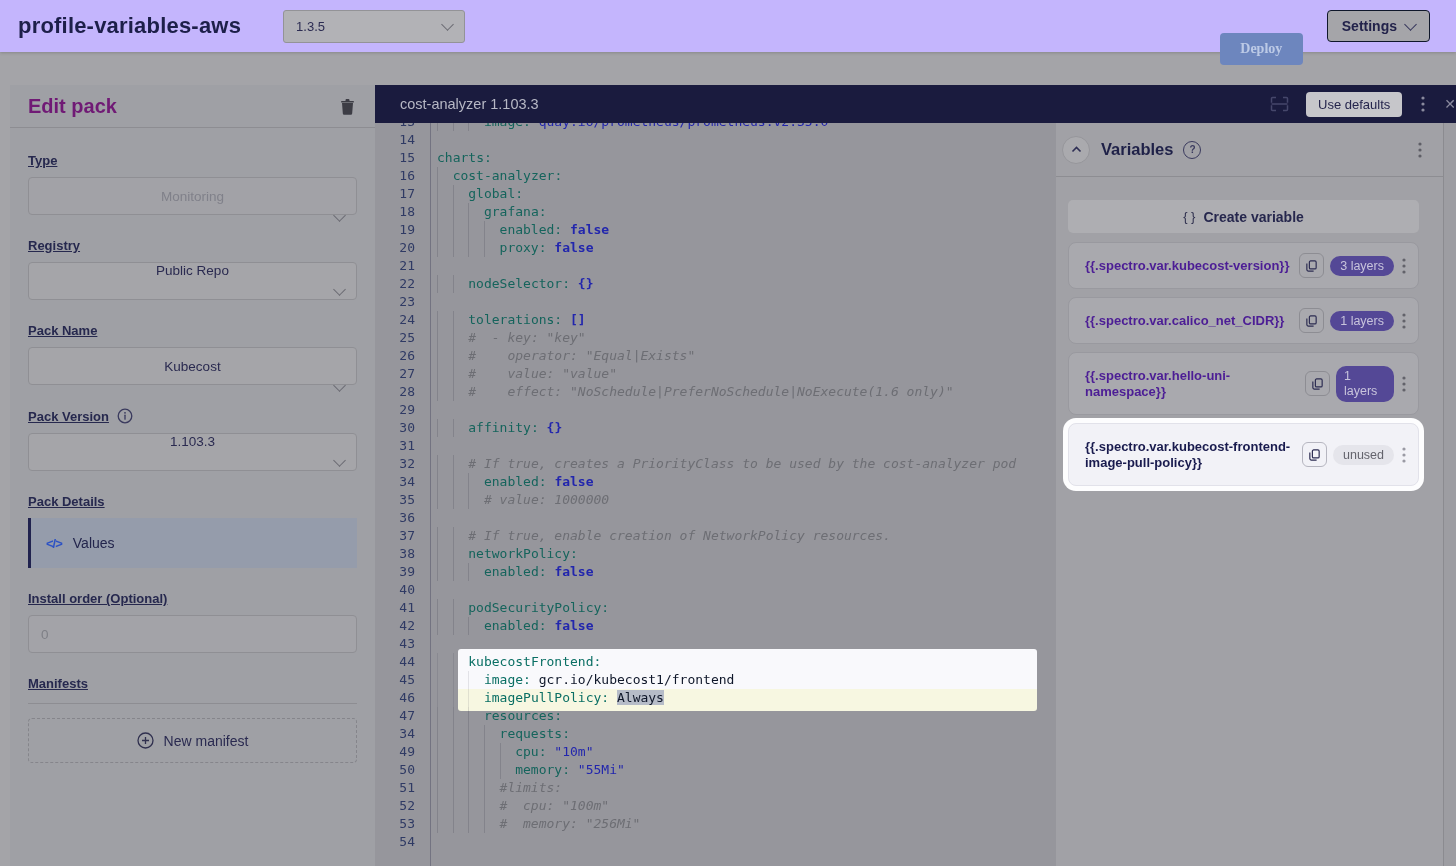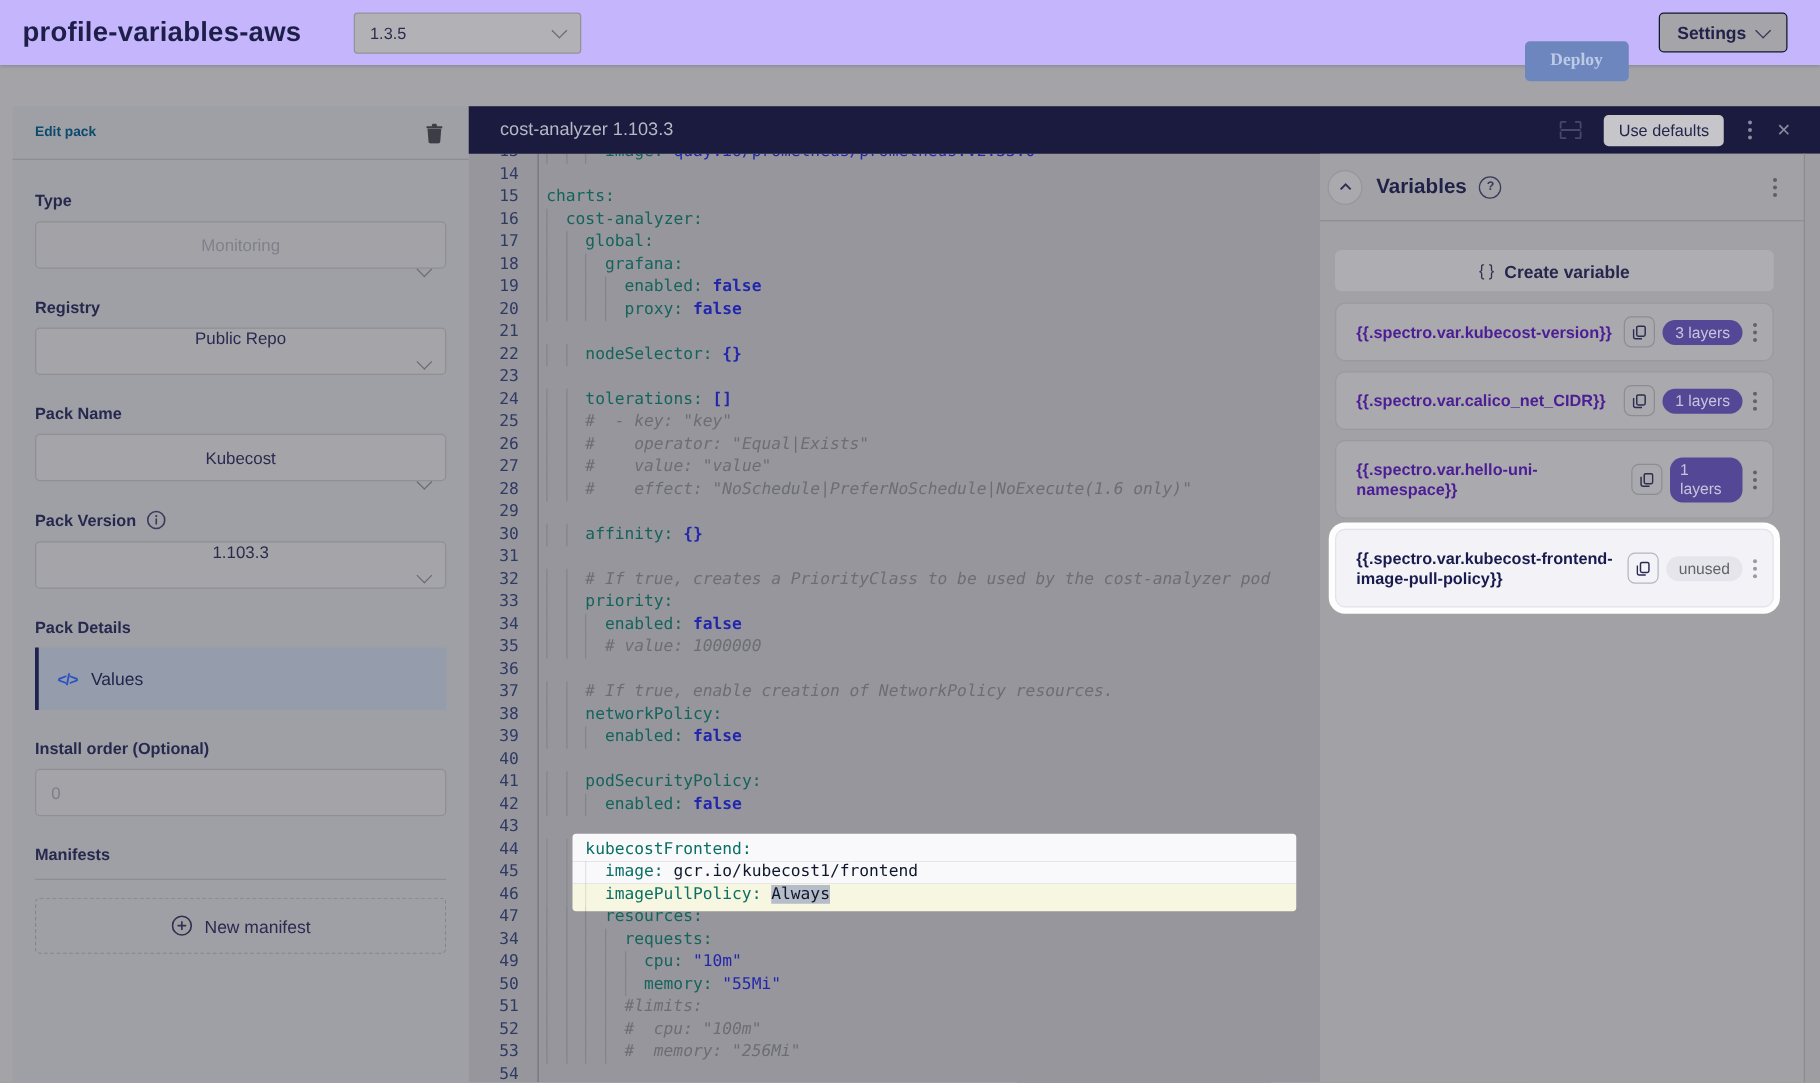--- a/index.html
+++ b/index.html
@@ -22,42 +22,42 @@
         font-family:Liberation Serif, serif;margin-top:46px;}
   .btn-settings{height:32px;padding:0 14px;background:#a5a5a9;border:1px solid #0f172a;border-radius:4px;
         color:#22224a;font-size:14px;font-weight:bold;display:flex;align-items:center;gap:9px;cursor:pointer;
         font-family:inherit;}
   .btn-settings .chev{border-color:#33335a;}
 
   
   .left-panel{position:absolute;left:10px;top:85px;width:365px;bottom:0;background:#9fa0a5;}
   .lp-header{height:42px;border-bottom:1px solid #8d8d92;display:flex;align-items:center;
         justify-content:space-between;padding:0 18px;}
-  .lp-header h2{font-size:11px;font-weight:bold;color:#0c4a6e;margin:0;}
+  .lp-header h2{font-size:20px;font-weight:bold;color:#701a75;margin:0;}
   .icon-btn{background:none;border:none;padding:2px;cursor:pointer;display:flex;align-items:center;}
   .lp-body{padding:2px 18px 18px;}
-  .fld-label{font-size:13px;font-weight:bold;color:#26284e;margin:23px 0 9px;display:flex;align-items:center;gap:8px;}
+  .fld-label{font-size:13px;font-weight:bold;color:#26284e;margin:23px 0 9px;display:flex;align-items:center;gap:8px;text-decoration:underline;}
   .sel{height:36px;background:#a5a5a9;border:1px solid #8f8f94;border-radius:4px;display:flex;
        align-items:center;gap:11px;padding:0 12px;font-size:13.5px;color:#2a2a50;cursor:pointer;flex-direction:column;}
   .sel .chev{margin-left:auto;}
   .sel.disabled{color:#80818a;background:#a2a2a7;cursor:default;}
   .values-row{height:50px;background:#959cab;border-left:3px solid #20224e;display:flex;align-items:center;
        gap:11px;padding:0 15px;font-size:14px;color:#23254c;cursor:pointer;}
   .code-glyph{color:#2d52c4;font-weight:bold;font-size:13px;letter-spacing:-1px;}
   .txt-input{height:38px;width:100%;box-sizing:border-box;background:#a3a3a8;border:1px solid #8f8f94;
        border-radius:4px;padding:0 12px;font-size:13.5px;color:#2a2a50;font-family:inherit;}
   .txt-input::placeholder{color:#7e7f86;opacity:1;}
   .manifest-sep{border:none;border-top:1px solid #8d8d92;margin:12px 0 14px;}
   .btn-new-manifest{height:45px;width:100%;border:1px dashed #85858b;border-radius:4px;background:transparent;
        color:#2a2a50;font-size:14px;display:flex;align-items:center;justify-content:center;gap:10px;
        cursor:pointer;font-family:inherit;}
 
   
   .editor{position:absolute;left:375px;top:85px;right:0;bottom:0;background:#96969c;}
-  .ed-header{height:38px;background:#1a1b3e;display:flex;align-items:center;padding:0 23px 0 25px;
+  .ed-header{height:38px;background:#1a1b3e;display:flex;align-items:center;padding:0 0 0 25px;
        position:relative;z-index:5;}
   .ed-title{color:#b7b8c5;font-size:14.5px;}
   .ed-right{margin-left:auto;display:flex;align-items:center;gap:17px;}
   .btn-use-defaults{height:25px;padding:0 12px;background:#c6c6ca;border:none;border-radius:4px;
        color:#25254c;font-size:13px;cursor:pointer;font-family:inherit;}
   .ed-close{color:#8a8a9e;font-size:14px;cursor:pointer;line-height:1;}
   .code{position:absolute;top:38px;bottom:0;left:0;width:681px;overflow:hidden;cursor:text;}
   .gutter-sep{position:absolute;left:55px;top:0;bottom:0;width:1px;background:rgba(45,45,70,.32);}
   .code-lines{margin-top:-10px;position:relative;}
   .cl{position:relative;height:18px;line-height:18px;white-space:pre;
@@ -234,21 +234,20 @@
           <div class="cl"><span class="num">23</span><span class="txt"></span></div>
           <div class="cl"><span class="num">24</span><span class="txt"><span class="g"></span><span class="g"></span><span class="k">tolerations:</span> <span class="v b">[]</span></span></div>
           <div class="cl"><span class="num">25</span><span class="txt"><span class="g"></span><span class="g"></span><span class="c">#  - key: "key"</span></span></div>
           <div class="cl"><span class="num">26</span><span class="txt"><span class="g"></span><span class="g"></span><span class="c">#    operator: "Equal|Exists"</span></span></div>
           <div class="cl"><span class="num">27</span><span class="txt"><span class="g"></span><span class="g"></span><span class="c">#    value: "value"</span></span></div>
           <div class="cl"><span class="num">28</span><span class="txt"><span class="g"></span><span class="g"></span><span class="c">#    effect: "NoSchedule|PreferNoSchedule|NoExecute(1.6 only)"</span></span></div>
           <div class="cl"><span class="num">29</span><span class="txt"></span></div>
           <div class="cl"><span class="num">30</span><span class="txt"><span class="g"></span><span class="g"></span><span class="k">affinity:</span> <span class="v b">{}</span></span></div>
           <div class="cl"><span class="num">31</span><span class="txt"></span></div>
           <div class="cl"><span class="num">32</span><span class="txt"><span class="g"></span><span class="g"></span><span class="c"># If true, creates a PriorityClass to be used by the cost-analyzer pod</span></span></div>
-          <div class="cl"><span class="num">33</span><span class="txt"><span class="g"></span><span class="g"></span><span class="k">priority:</span></span></div>
           <div class="cl"><span class="num">34</span><span class="txt"><span class="g"></span><span class="g"></span><span class="g"></span><span class="k">enabled:</span> <span class="v b">false</span></span></div>
           <div class="cl"><span class="num">35</span><span class="txt"><span class="g"></span><span class="g"></span><span class="g"></span><span class="c"># value: 1000000</span></span></div>
           <div class="cl"><span class="num">36</span><span class="txt"></span></div>
           <div class="cl"><span class="num">37</span><span class="txt"><span class="g"></span><span class="g"></span><span class="c"># If true, enable creation of NetworkPolicy resources.</span></span></div>
           <div class="cl"><span class="num">38</span><span class="txt"><span class="g"></span><span class="g"></span><span class="k">networkPolicy:</span></span></div>
           <div class="cl"><span class="num">39</span><span class="txt"><span class="g"></span><span class="g"></span><span class="g"></span><span class="k">enabled:</span> <span class="v b">false</span></span></div>
           <div class="cl"><span class="num">40</span><span class="txt"></span></div>
           <div class="cl"><span class="num">41</span><span class="txt"><span class="g"></span><span class="g"></span><span class="k">podSecurityPolicy:</span></span></div>
           <div class="cl"><span class="num">42</span><span class="txt"><span class="g"></span><span class="g"></span><span class="g"></span><span class="k">enabled:</span> <span class="v b">false</span></span></div>
           <div class="cl"><span class="num">43</span><span class="txt"></span></div>

